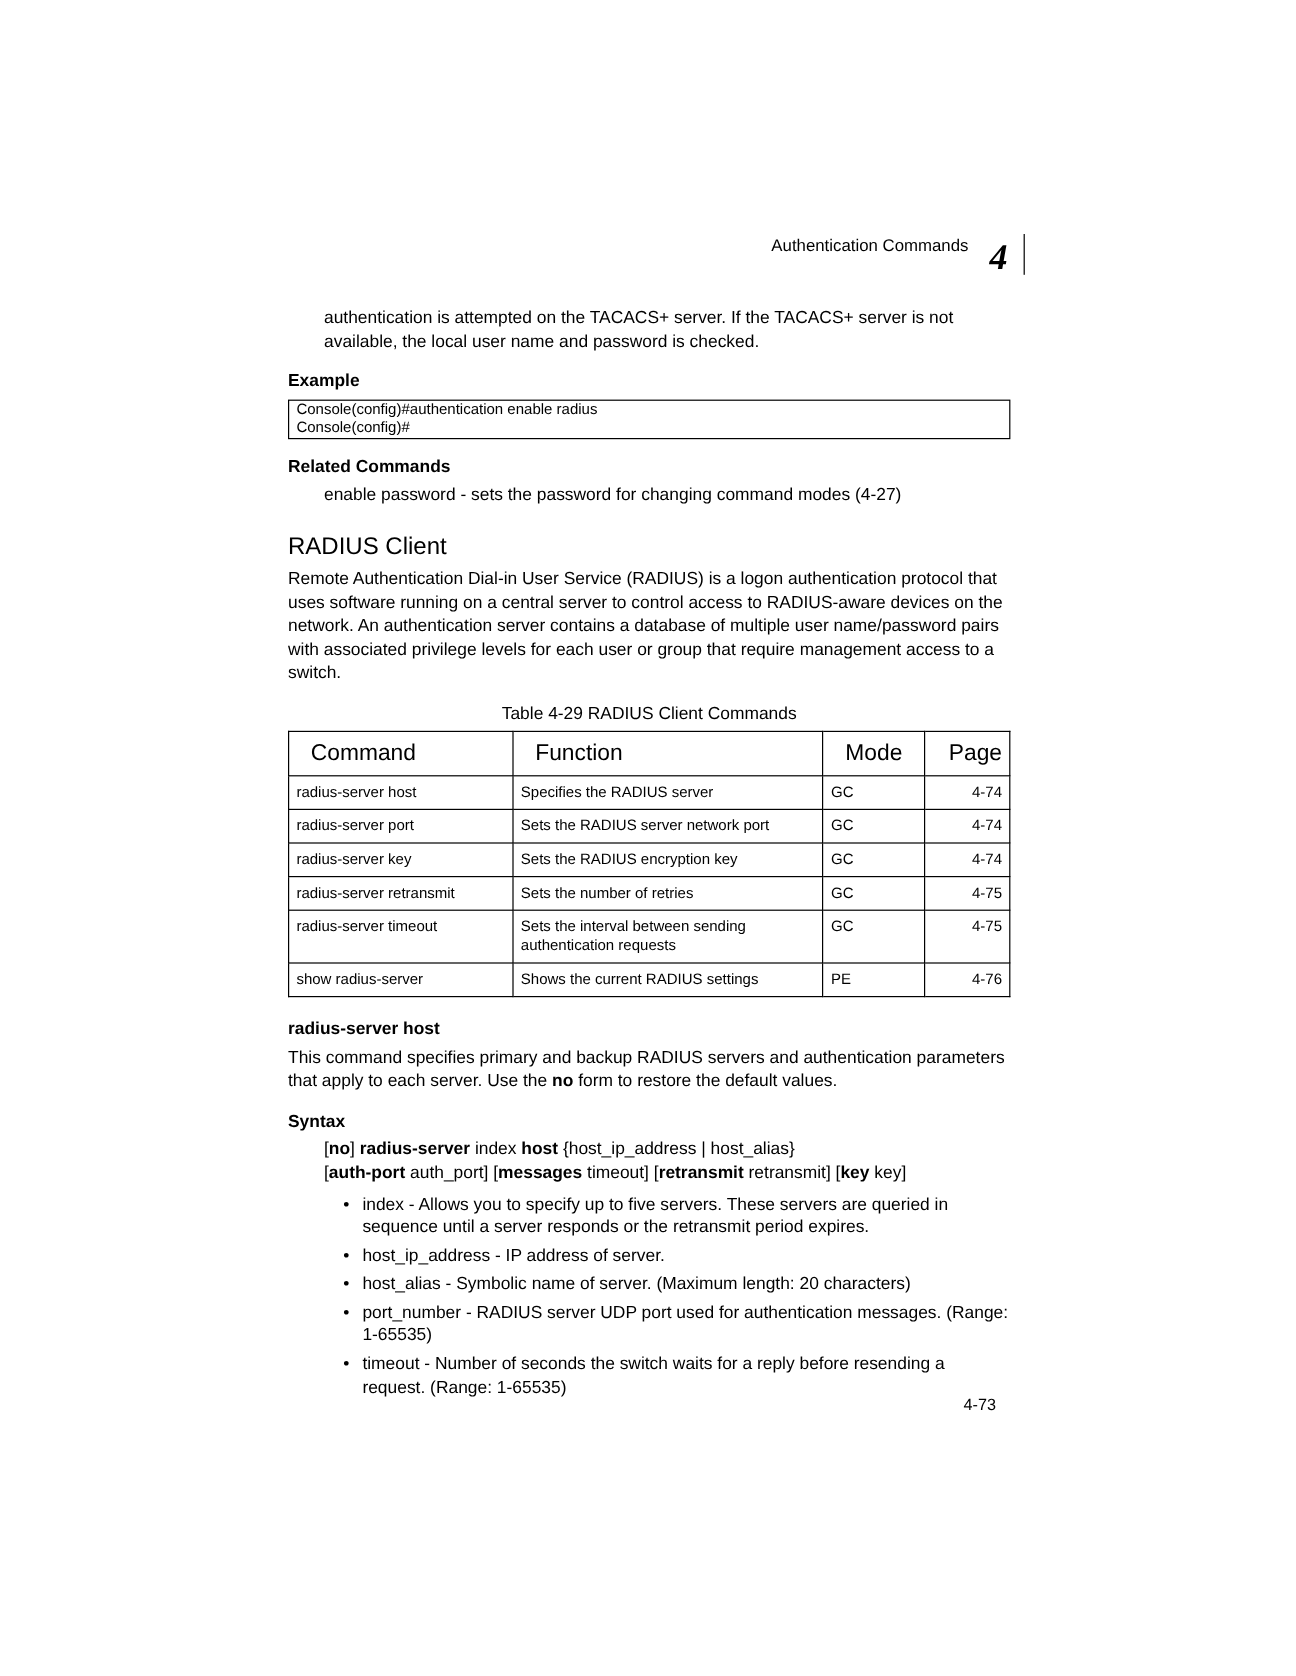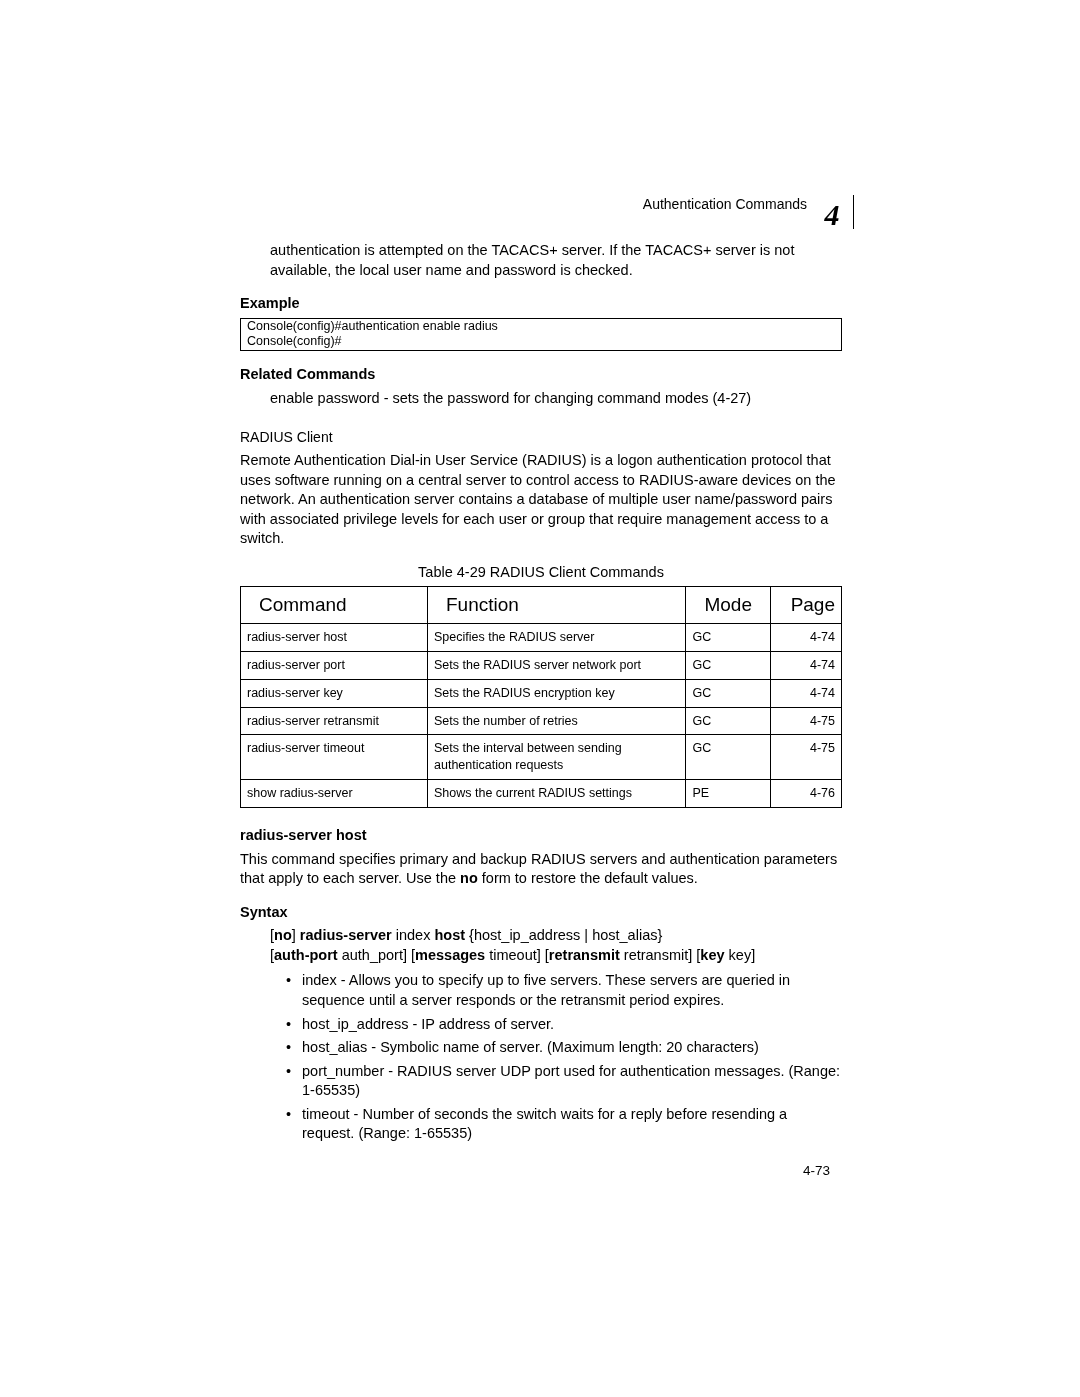--- a/index.html
+++ b/index.html
@@ -38,21 +38,21 @@
   }
   .vrule {
     width: 1px;
     height: 34px;
     background: #000;
     margin-left: 10px;
   }
   .content {
     position: absolute;
     left: 240px;
-    top: 241px;
+    top: 256px;
     width: 602px;
   }
   .indent {
     margin-left: 30px;
   }
   p { margin: 0 0 6px 0; }
   .heading-bold {
     font-weight: bold;
     margin-top: 14px;
     margin-bottom: 4px;
@@ -60,21 +60,21 @@
   .example-box {
     border: 1px solid #000;
     padding: 0 6px;
     margin: 4px 0 12px 0;
     font-family: Arial, Helvetica, sans-serif;
     font-size: 12.5px;
     line-height: 1.25;
     white-space: pre-line;
   }
   .section-title {
-    font-size: 14px;
+    font-size: 20px;
     margin: 20px 0 4px 0;
   }
   .table-caption {
     text-align: center;
     margin: 14px 0 4px 0;
   }
   table.commands {
     border-collapse: collapse;
     width: 100%;
   }

